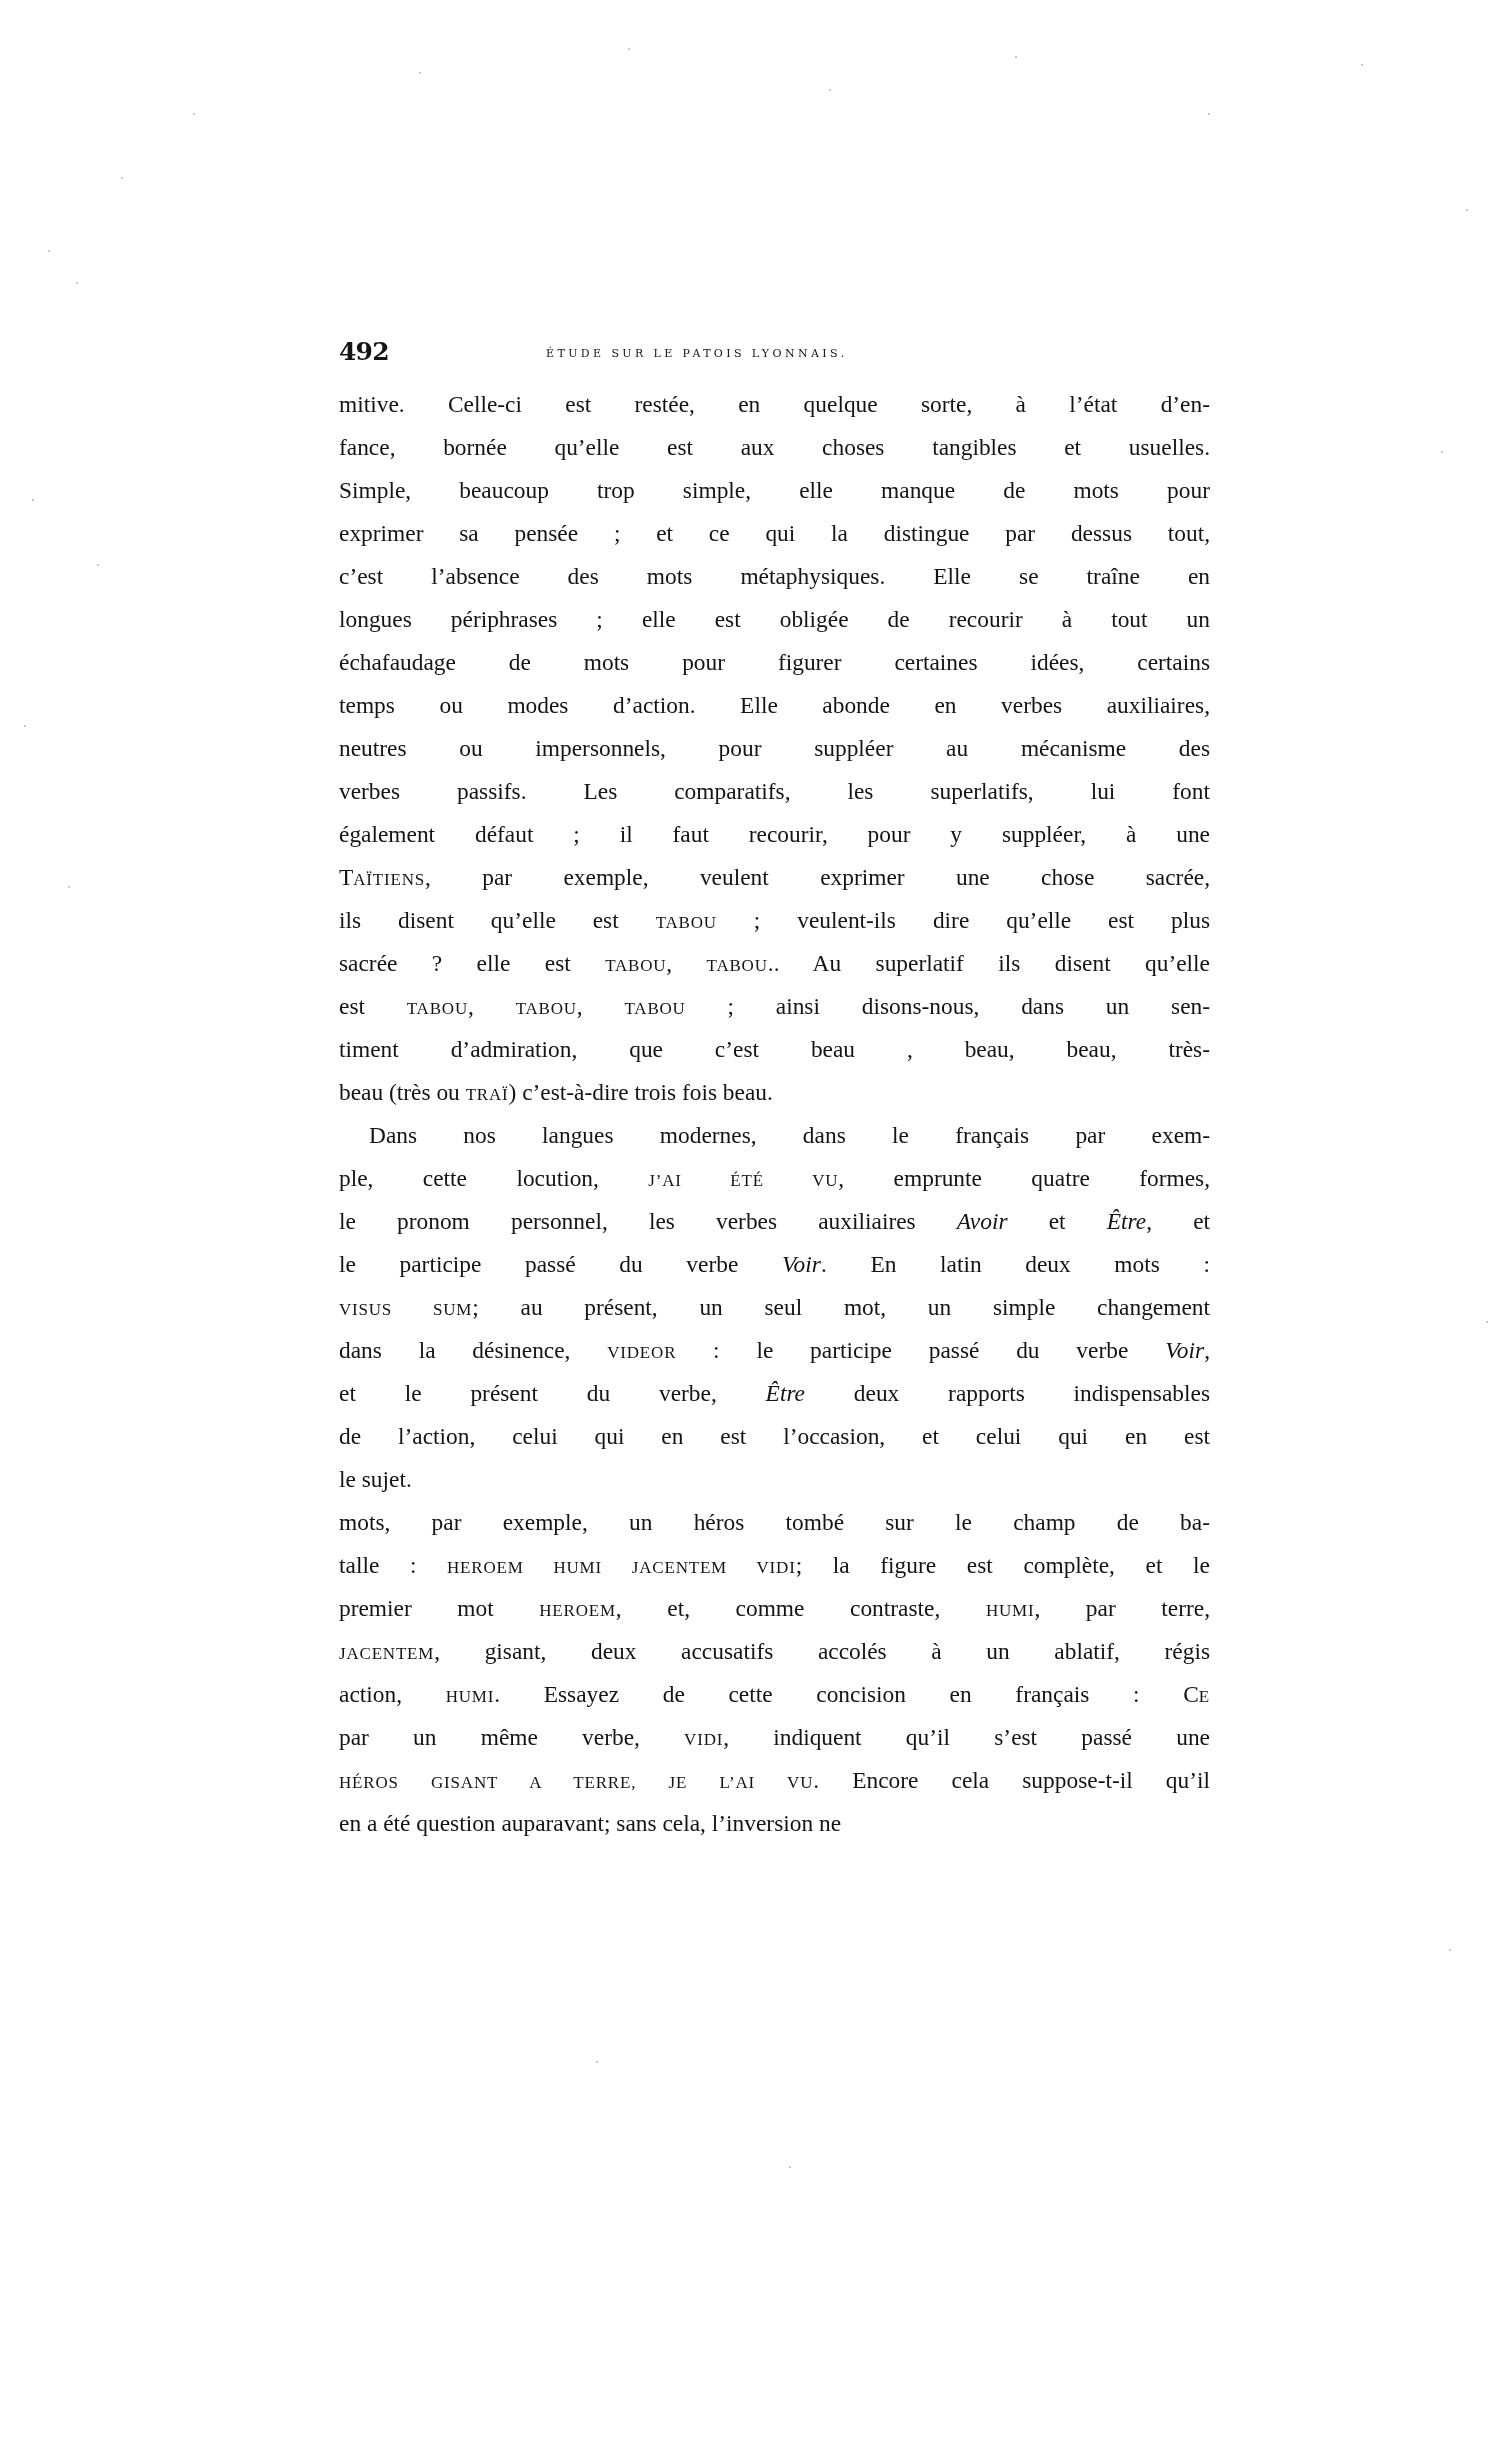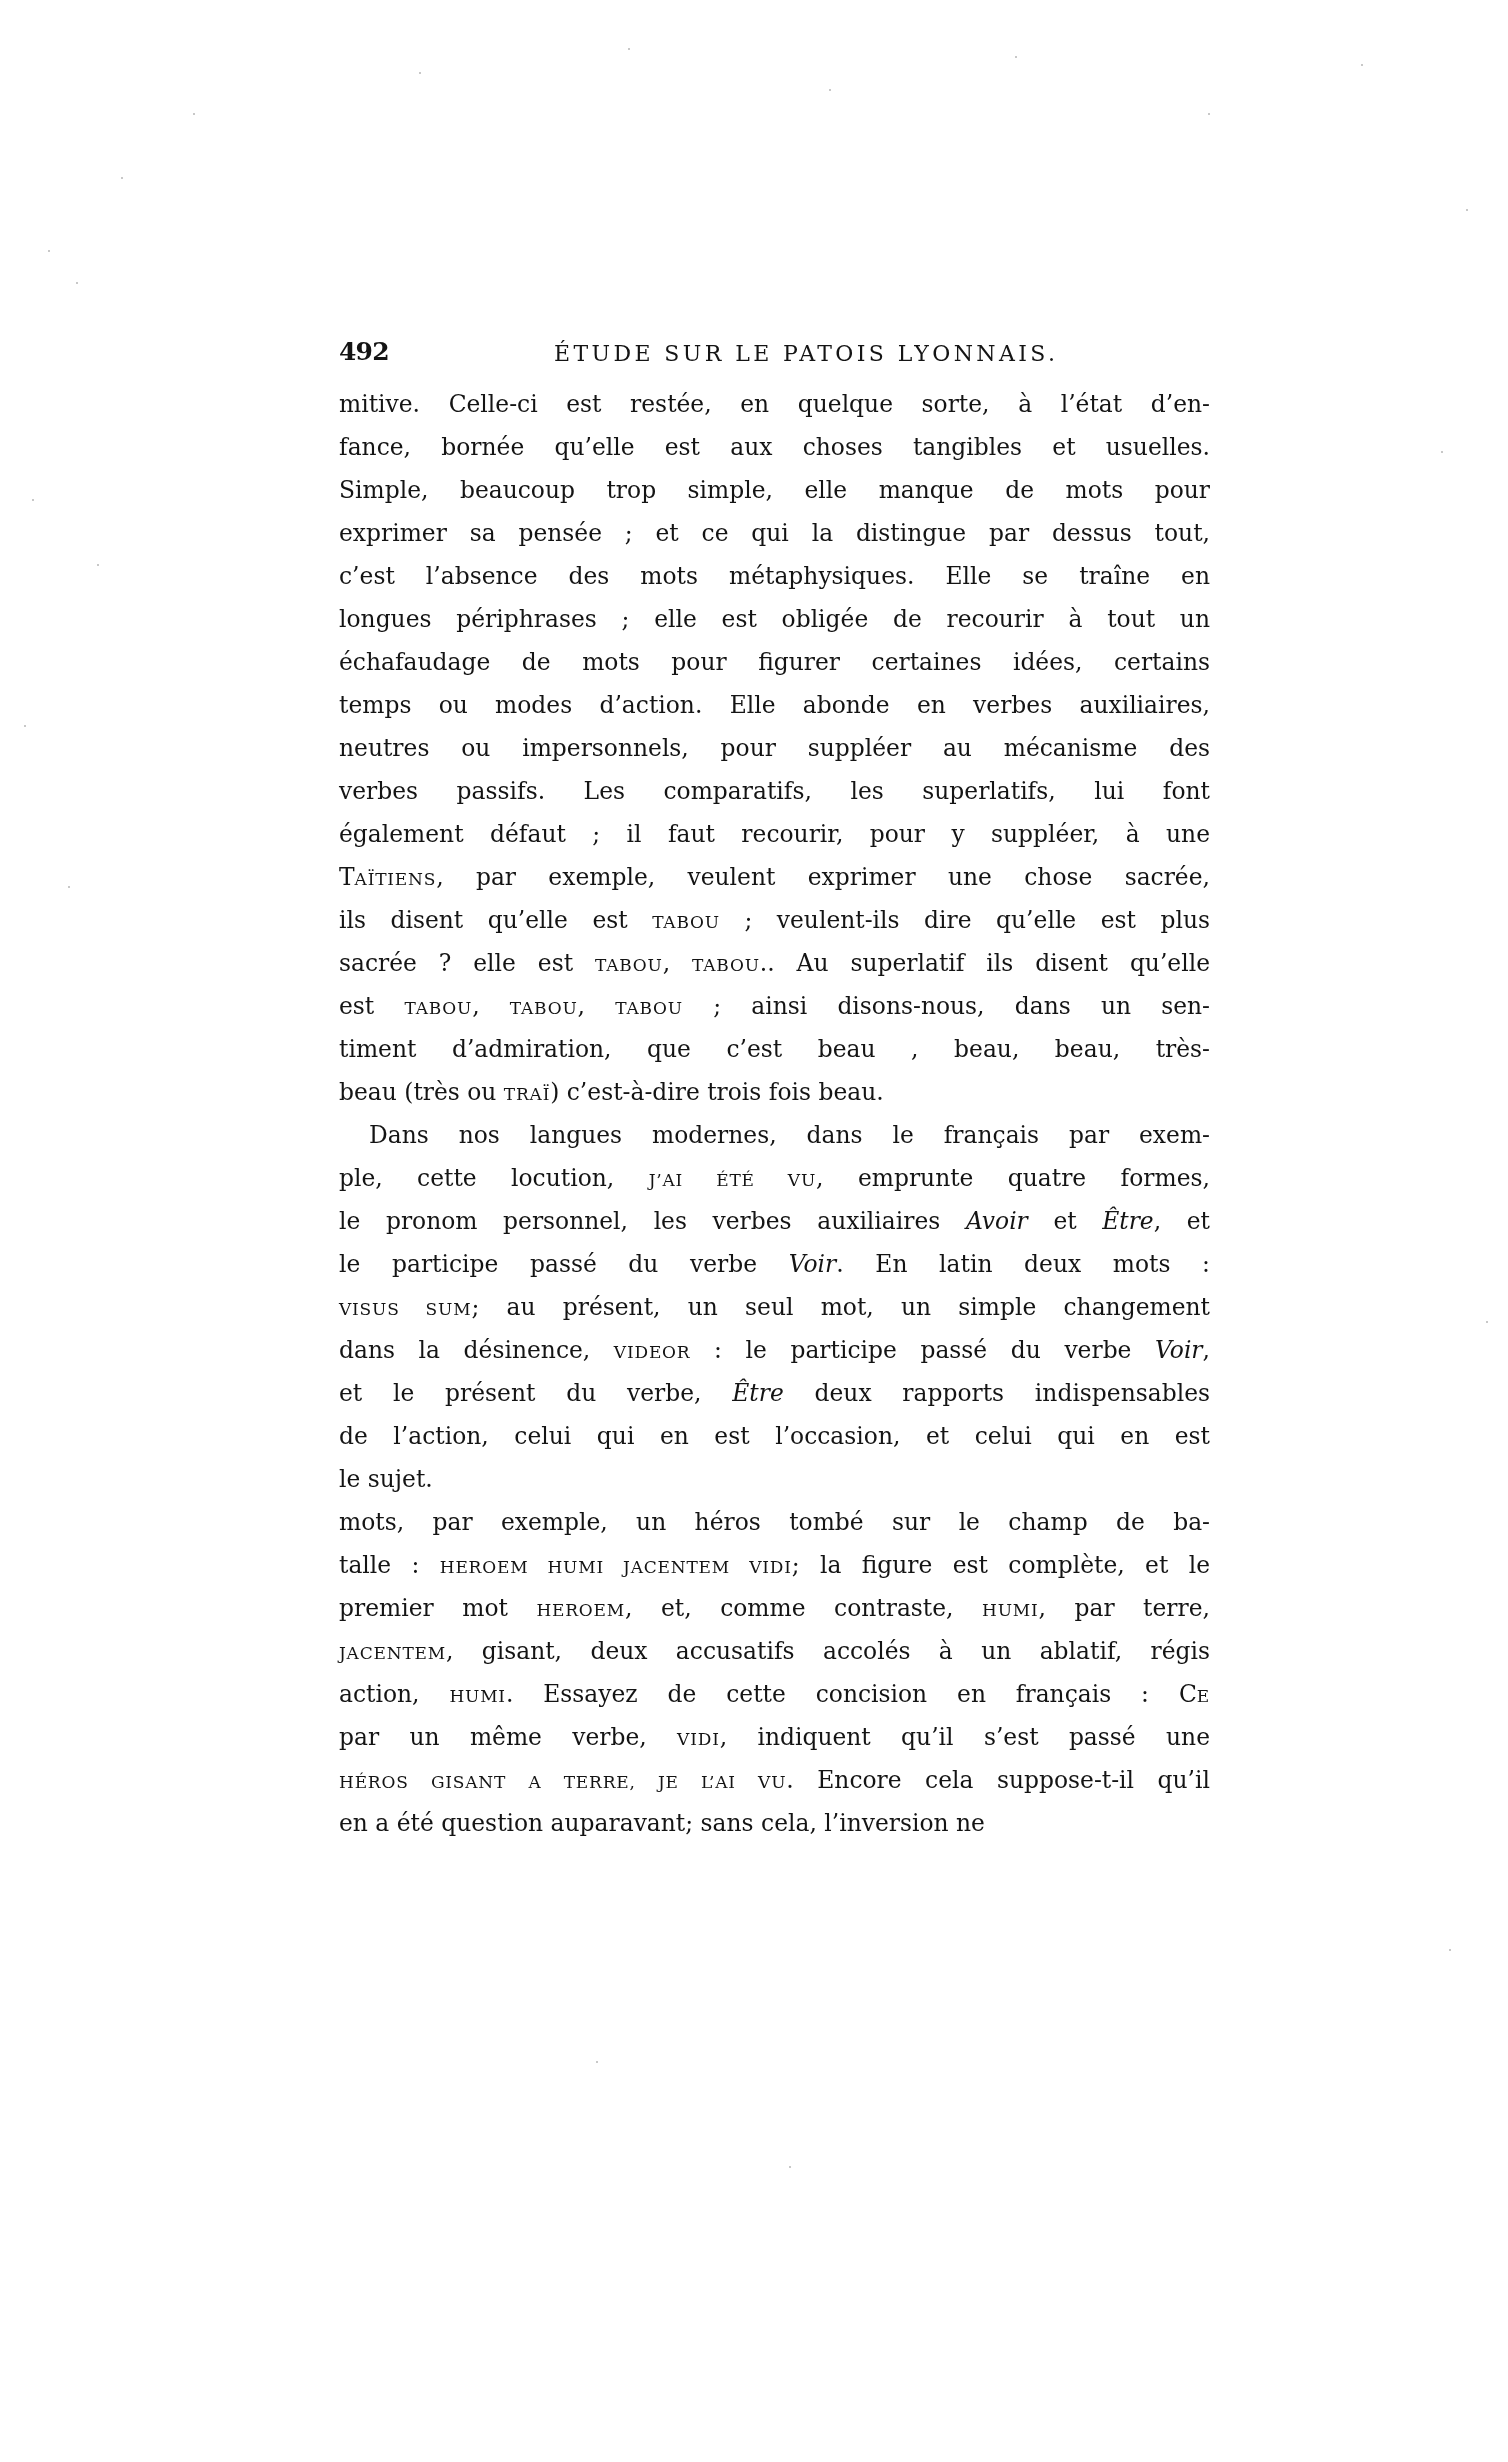--- a/index.html
+++ b/index.html
@@ -40,43 +40,44 @@
       left: 0;
       top: 0;
       font-family: "DejaVu Serif", serif;
       font-weight: bold;
       font-size: 25px;
       line-height: 29px;
       letter-spacing: -0.8px;
     }
     .running-head {
       position: absolute;
-      left: 215px;
+      left: 207px;
       top: 4.8px;
       font-family: "DejaVu Serif", serif;
-      font-size: 22px;
+      font-size: 11px;
       line-height: 24px;
       letter-spacing: 3.4px;
       white-space: nowrap;
     }
     .body-text {
       position: absolute;
       left: 339px;
       top: 383px;
       width: 871px;
       font-family: "DejaVu Serif", serif;
       font-size: 23.4px;
       line-height: 43px;
     }
     .line {
       display: block;
       white-space: nowrap;
       text-align: justify;
       text-align-last: justify;
       height: 43px;
+      font-family: Liberation Serif, serif;
     }
     .line.last { text-align-last: left; }
     .line.indent { padding-left: 30px; }
     .sc {
       font-size: 17px;
       letter-spacing: 0.8px;
     }
     .it { font-style: italic; }
   </style>
 </head>

